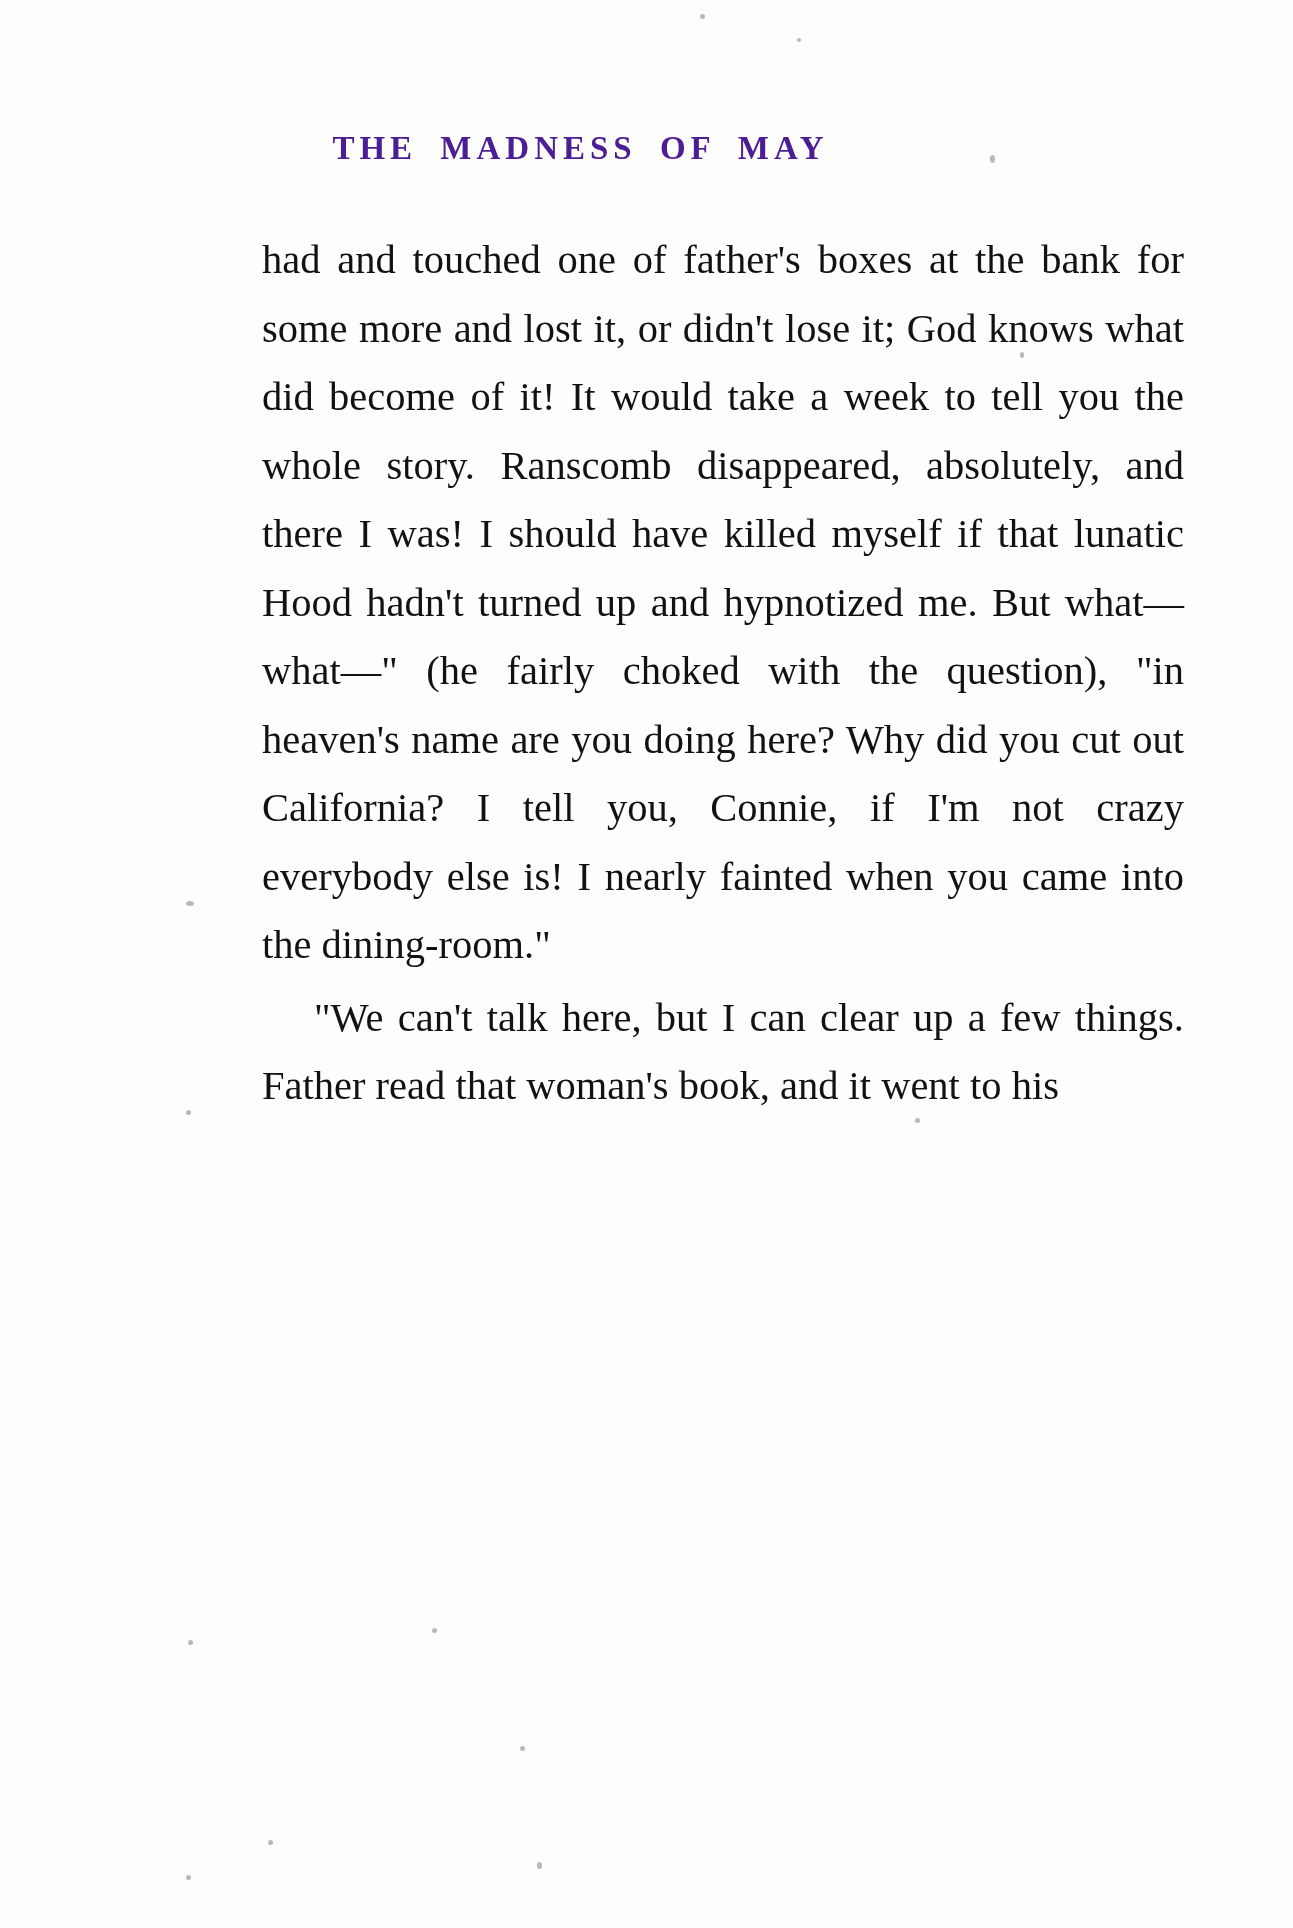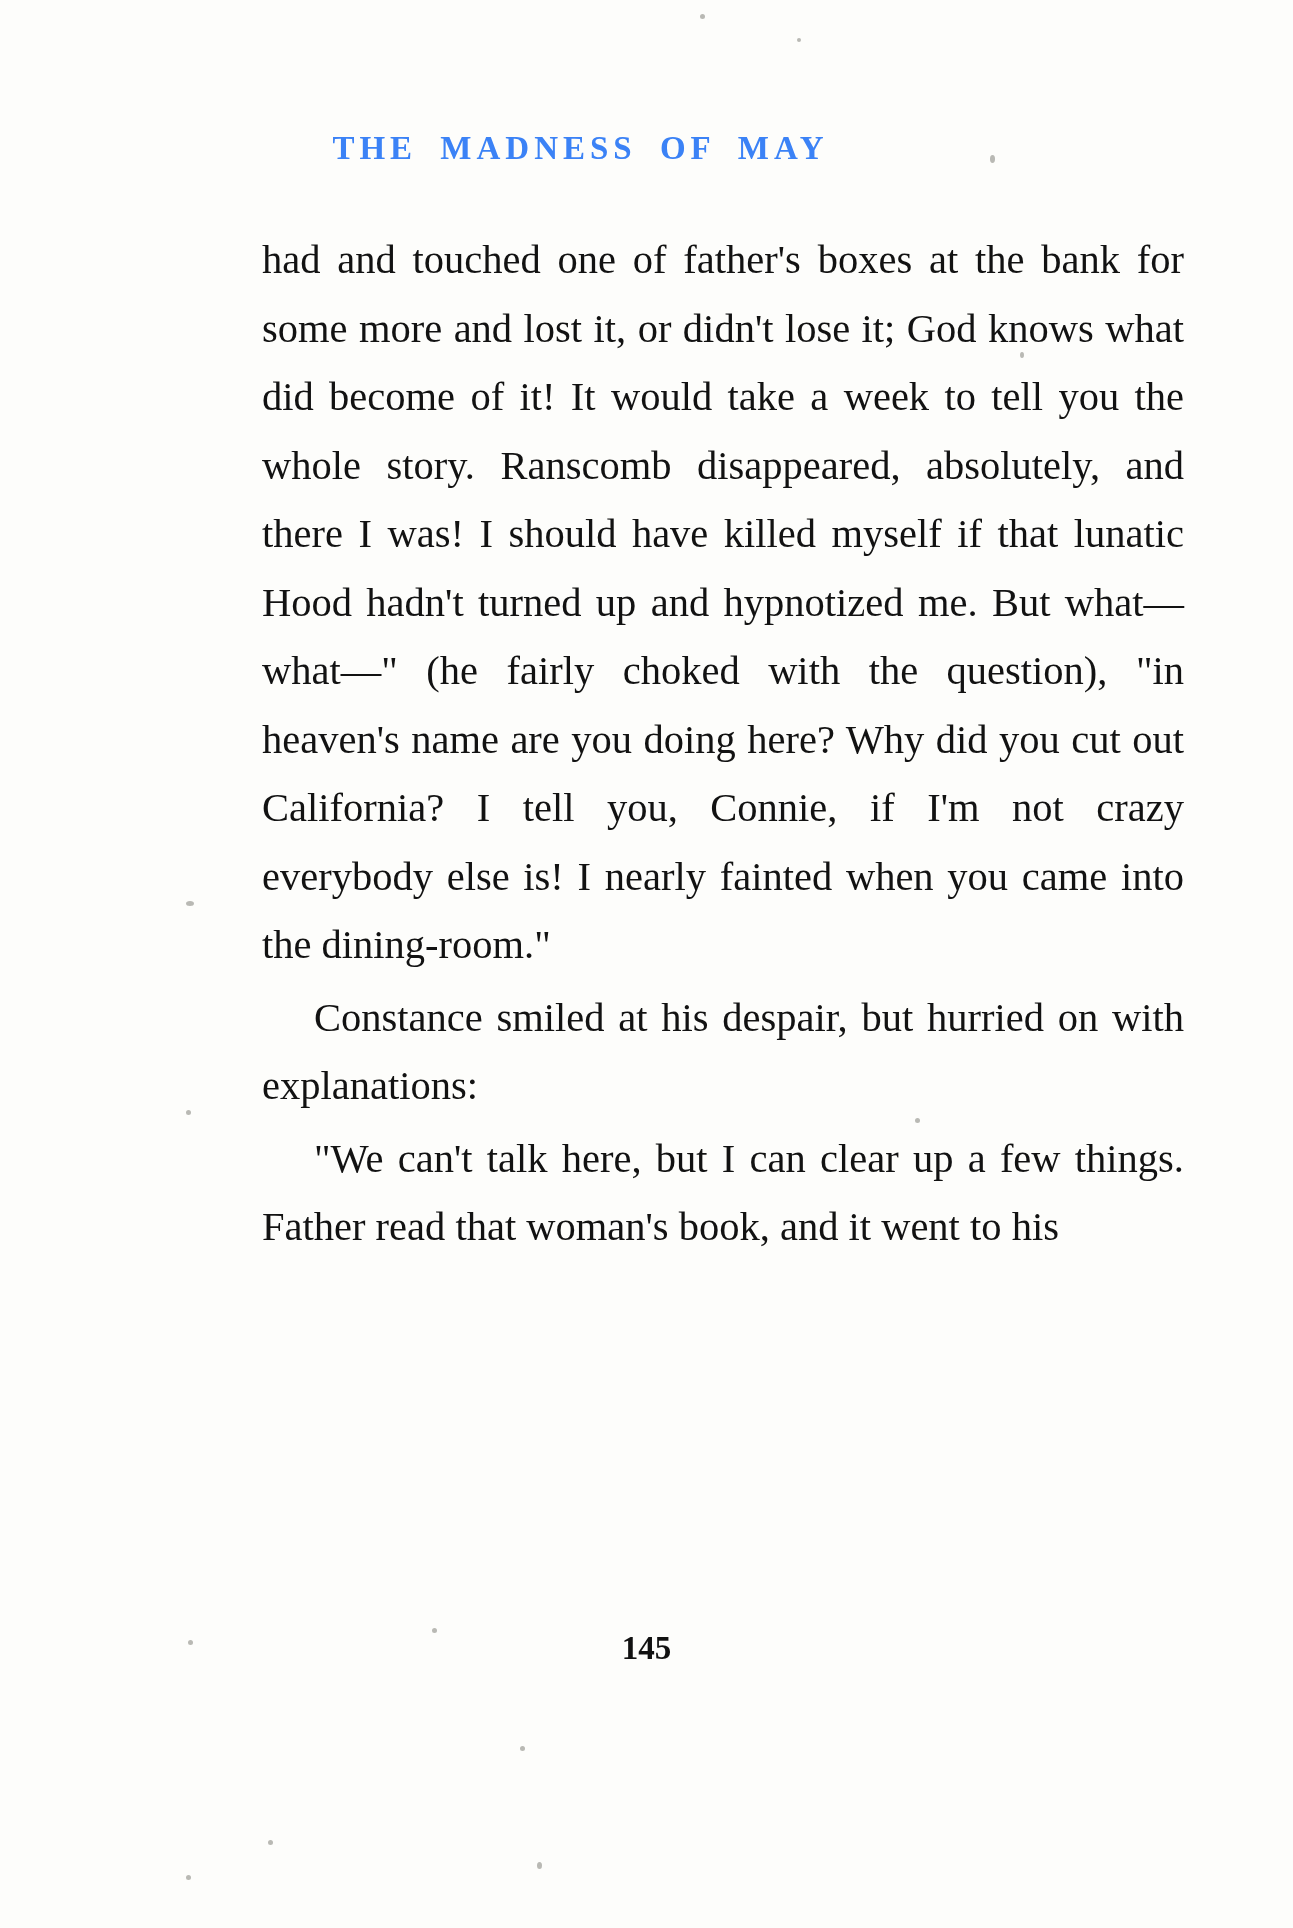--- a/index.html
+++ b/index.html
@@ -27,21 +27,21 @@
     position: absolute;
     top: 130px;
     left: 0;
     width: 1161px;
     text-align: center;
     font-size: 33px;
     font-weight: bold;
     letter-spacing: 5px;
     word-spacing: 10px;
     font-family: "Liberation Serif", serif;
-    color: #3b82f6;
+    color: #4c1d95;
   }
   .body-block {
     position: absolute;
     top: 222px;
     left: 258px;
     width: 930px;
   }
   .para {
     margin: 4px;
     font-size: 40.5px;
@@ -86,19 +86,17 @@
   <div class="speck" style="top:1628px;left:432px;width:5px;height:5px;"></div>
   <div class="speck" style="top:1746px;left:520px;width:5px;height:5px;"></div>
   <div class="speck" style="top:1840px;left:268px;width:5px;height:5px;"></div>
   <div class="speck" style="top:1875px;left:186px;width:5px;height:5px;"></div>
   <div class="speck" style="top:1862px;left:537px;width:5px;height:7px;"></div>
 
   <div class="running-head">THE MADNESS OF MAY</div>
 
   <div class="body-block">
     <p class="para first">had and touched one of father's boxes at the bank for some more and lost it, or didn't lose it; God knows what did become of it! It would take a week to tell you the whole story. Ranscomb disappeared, absolutely, and there I was! I should have killed myself if that lunatic Hood hadn't turned up and hypnotized me. But what—what—" (he fairly choked with the question), "in heaven's name are you doing here? Why did you cut out California? I tell you, Connie, if I'm not crazy everybody else is! I nearly fainted when you came into the dining-room."</p>
-    <p class="para indent">Constance smiled at his despair, but hurried on with explanations:</p>
     <p class="para indent">"We can't talk here, but I can clear up a few things. Father read that woman's book, and it went to his</p>
   </div>
 
-  <div class="folio">145</div>
 
 </div>
 
 </body></html>

